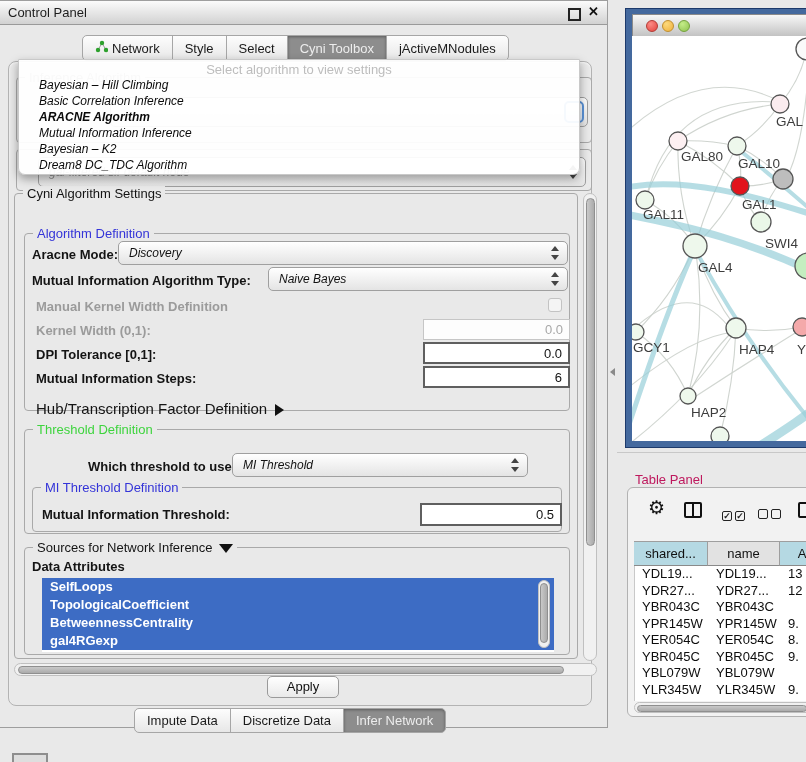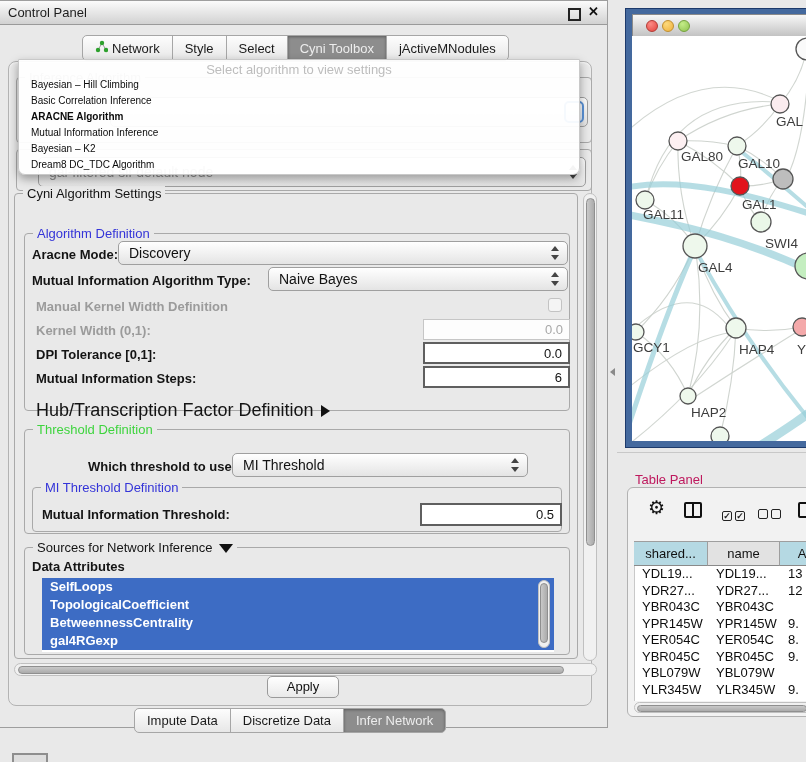--- a/index.html
+++ b/index.html
@@ -25,38 +25,38 @@
               border-radius:8px;background:#e9e9e9;box-shadow:inset 0 1px 2px rgba(255,255,255,.6);box-sizing:border-box;}
   
   .grp{position:absolute;border:1px solid #a9a9a9;border-radius:4px;box-sizing:border-box;}
   .grp-label{position:absolute;top:-8px;left:8px;background:#e9e9e9;padding:0 4px;font-size:13px;color:#141414;white-space:nowrap;}
   .grp-label.blue{color:#3434d8;}
   .grp-label.green{color:#3ed43e;}
   .lbl{position:absolute;font-size:13px;font-weight:bold;color:#141414;white-space:nowrap;}
   .lbl.dis{color:#9b9b9b;}
   .lbl.plain{font-weight:normal;}
   .combo{position:absolute;background:linear-gradient(#ffffff,#e4e4e4);border:1px solid #9f9f9f;border-radius:5px;
-         font-size:14px;color:#111;display:flex;align-items:center;padding:0 26px 0 10px;box-sizing:border-box;}
+         font-size:12px;color:#111;display:flex;align-items:center;padding:0 26px 0 10px;box-sizing:border-box;font-style:italic;}
   .stepper{position:absolute;right:8px;top:50%;transform:translateY(-50%);width:9px;height:14px;}
   .stepper:before,.stepper:after{content:"";position:absolute;left:1px;border-left:4px solid transparent;border-right:4px solid transparent;}
   .stepper:before{top:0;border-bottom:5px solid #444;}
   .stepper:after{bottom:0;border-top:5px solid #444;}
   .field{position:absolute;background:#fff;border:2px solid #5f5f5f;font-size:13px;color:#111;
          display:flex;align-items:center;justify-content:flex-end;padding:0 6px;box-sizing:border-box;}
   .field.dis{border:1px solid #c6c6c6;color:#a8a8a8;background:#fdfdfd;}
   .checkbox{position:absolute;width:14px;height:14px;border:1px solid #c3c3c3;border-radius:3px;background:#f4f4f4;box-sizing:border-box;}
   .tri-right{display:inline-block;width:0;height:0;border-top:6px solid transparent;border-bottom:6px solid transparent;
              border-left:9px solid #111;margin-left:8px;vertical-align:middle;}
   .tri-down{display:inline-block;width:0;height:0;border-left:7px solid transparent;border-right:7px solid transparent;
             border-top:9px solid #111;margin-left:6px;vertical-align:middle;}
   
   .popup{position:absolute;left:18px;top:58px;width:562px;height:116px;background:rgba(255,255,255,0.94);
          border:1px solid #c9c9c9;border-radius:0 0 7px 7px;box-shadow:0 4px 10px rgba(0,0,0,.35);box-sizing:border-box;z-index:30;}
   .popup-prompt{font-size:13px;color:#bdbdbd;text-align:center;padding-top:2px;height:15px;}
-  .popup-item{font-size:10px;color:#0a0a0a;height:16px;line-height:16px;padding-left:12px;white-space:nowrap;}
+  .popup-item{font-size:12px;color:#0a0a0a;height:16px;line-height:16px;padding-left:20px;white-space:nowrap;font-style:italic;}
   .popup-item.sel{font-weight:bold;}
   
   .vtrack{position:absolute;background:#f1f1f1;border:1px solid #c0c0c0;border-radius:7px;box-sizing:border-box;}
   .vthumb{position:absolute;background:linear-gradient(90deg,#c9c9c9,#ababab);border:1px solid #8f8f8f;border-radius:6px;box-sizing:border-box;}
   .htrack{position:absolute;background:#f1f1f1;border:1px solid #c0c0c0;border-radius:7px;box-sizing:border-box;}
   .hthumb{position:absolute;background:linear-gradient(#c9c9c9,#ababab);border:1px solid #8f8f8f;border-radius:6px;box-sizing:border-box;}
   
   .attr-list{position:absolute;background:#fff;overflow:hidden;font-weight:bold;}
   .attr-item{font-size:13px;height:18px;line-height:18px;padding-left:8px;color:#111;white-space:nowrap;}
   .attr-item.sel{background:#3d6cc4;color:#fff;}
@@ -187,21 +187,21 @@
     </div>
     <span class="lbl" style="left:36px;top:346px;">DPI Tolerance [0,1]:</span>
     <div class="field" style="left:423px;top:341px;width:147px;height:22px;">
       <span>0.0</span>
     </div>
     <span class="lbl" style="left:36px;top:370px;">Mutual Information Steps:</span>
     <div class="field" style="left:423px;top:365px;width:147px;height:22px;">
       <span>6</span>
     </div>
 
-    <span class="lbl plain" style="left:36px;top:399px;font-size:18px;text-align:center;">
+    <span class="lbl plain" style="left:36px;top:399px;font-size:15px;text-align:center;">
       <span>Hub/Transcription Factor Definition</span><span class="tri-right"></span>
     </span>
 
     <div class="grp" style="left:24px;top:428px;width:546px;height:105px;">
       <span class="grp-label green">Threshold Definition</span>
     </div>
     <span class="lbl" style="left:88px;top:458px;">Which threshold to use:</span>
     <div class="combo" style="left:232px;top:452px;width:296px;height:24px;">
       <span>MI Threshold</span>
       <span class="stepper"></span>

